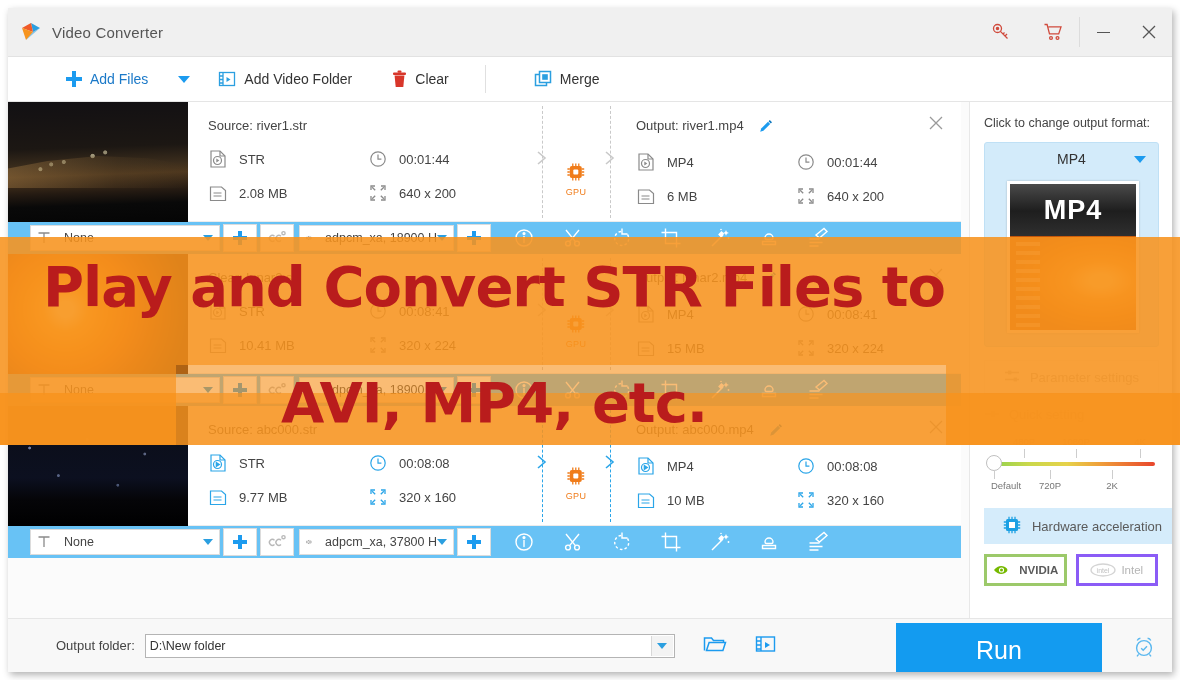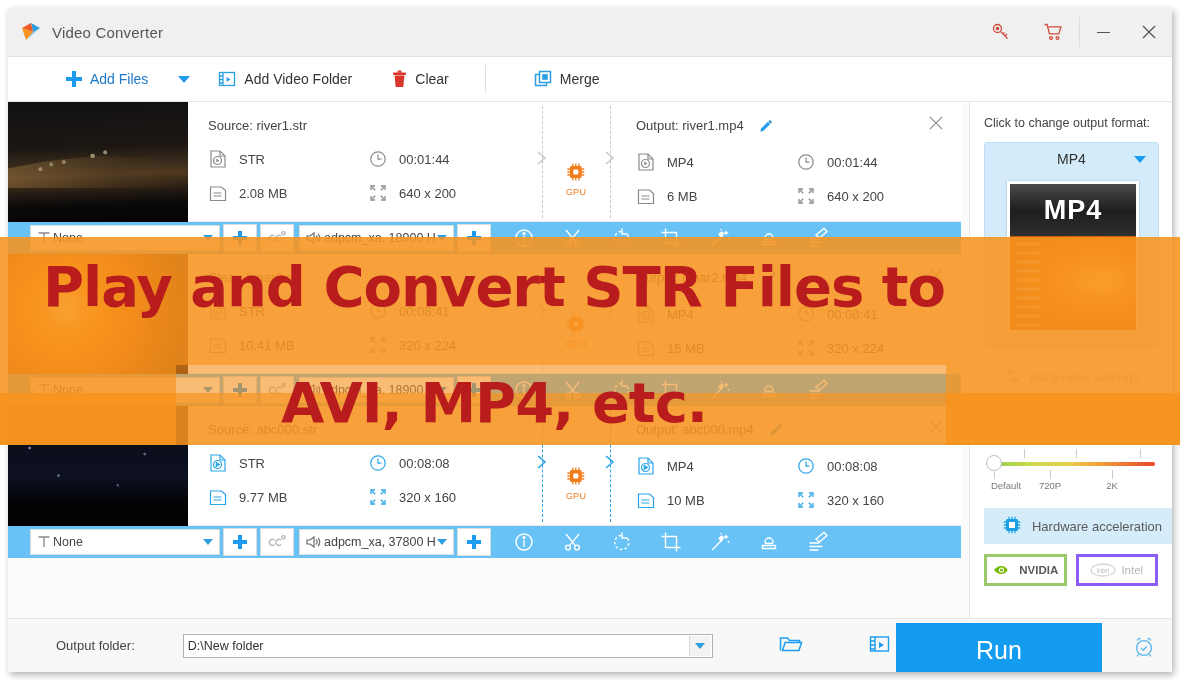--- a/index.html
+++ b/index.html
@@ -164,21 +164,21 @@
     display: flex; align-items: center; padding-left: 22px;
   }
   .sel-box {
     height: 26px; background: #fff; border: 1px solid #dcdcdc;
     display: flex; align-items: center; padding: 0 6px; font-size: 12.5px; color: #444;
     cursor: pointer;
   }
   .sel-sub { width: 190px; justify-content: space-between; }
   .sel-aud { width: 155px; justify-content: space-between; margin-left: 0; }
   .sel-box .inner { display: flex; align-items: center; overflow: hidden; }
-  .sel-box .txt { margin-left: 2px; white-space: nowrap; }
+  .sel-box .txt { margin-left: 13px; white-space: nowrap; }
   .caret-sm {
     width: 0; height: 0; border-left: 5px solid transparent;
     border-right: 5px solid transparent; border-top: 6px solid #2b9fe0; flex: none;
   }
   .sq-btn {
     width: 34px; height: 28px; background: #fff; border: 1px solid #dcdcdc;
     display: flex; align-items: center; justify-content: center; cursor: pointer;
     margin-left: 3px;
   }
   .plus-sm { width: 14px; height: 14px; position: relative; }
@@ -263,21 +263,21 @@
     display: flex; align-items: center; justify-content: center; cursor: pointer; gap: 5px;
     font-size: 11.5px;
   }
   .vendor.nv { border-color: #9cc96a; color: #5a5a5a; font-weight: bold; }
   .vendor.intel { color: #b5b5b5; }
 
   
   .bottombar {
     position: absolute; left: 0; top: 610px; width: 1164px; height: 54px;
     background: #f8f8f8; border-top: 1px solid #e6e6e6;
-    display: flex; align-items: center; gap: 38px;
+    display: flex; align-items: center;
   }
   .of-label { font-size: 13px; color: #444; margin-left: 48px; }
   .of-input {
     margin-left: 10px; width: 530px; height: 24px; background: #fff;
     border: 1px solid #b4b4b4; display: flex; align-items: center;
     font-size: 12.5px; color: #333; padding-left: 4px; position: relative;
     cursor: text;
   }
   .of-input .caretbox {
     position: absolute; right: 1px; top: 1px; width: 22px; height: 20px;

